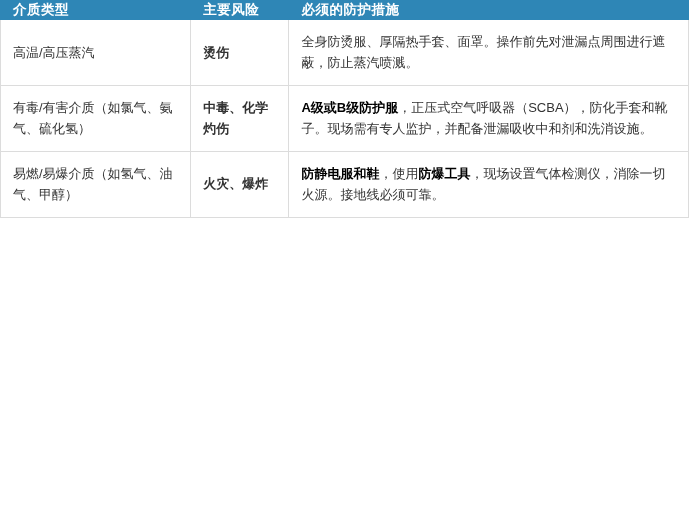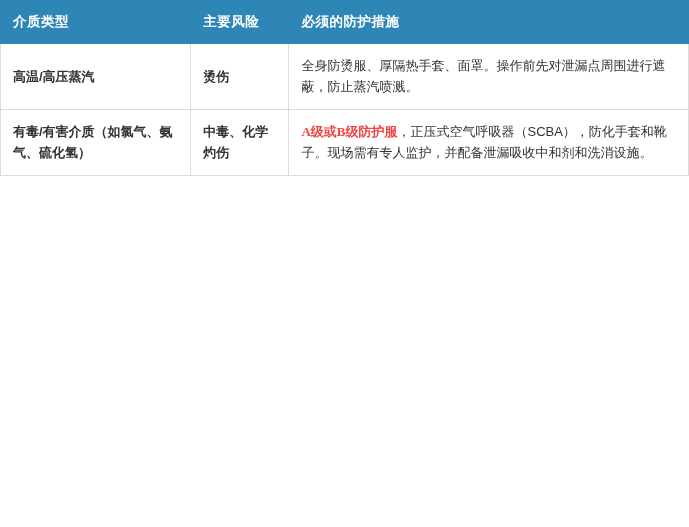--- a/index.html
+++ b/index.html
@@ -18,48 +18,48 @@
     border-collapse: collapse;
     width: 689px;
     table-layout: fixed;
   }
   table.risk-table th {
     background: #2e86b6;
     color: #ffffff;
     font-weight: bold;
     font-size: 13.5px;
     text-align: left;
-    padding: 12px 12px;
+    padding: 0 12px;
     border: 1px solid #2e86b6;
     vertical-align: middle;
     letter-spacing: 0.5px;
   }
   table.risk-table td {
     border: 1px solid #dcdcdc;
     padding: 11px 12px;
     font-size: 13px;
     line-height: 1.65;
     vertical-align: middle;
     color: #333333;
   }
   td.col-type {
-    font-weight: bold;
+    font-weight: normal;
     color: #222222;
   }
   td.col-risk {
     color: #333333;
     font-weight: bold;
   }
   td.col-measure {
     color: #333333;
   }
   .col-1 { width: 190px; }
   .col-2 { width: 98px; }
   .col-3 { width: 399px; }
-  .bold-inline { font-weight: bold; color: #ef4444; font-family: Liberation Serif, serif; }
+  .bold-inline { font-weight: bold; color: #000000; }
 </style>
 </head>
 <body>
 
 <table class="risk-table">
   <colgroup>
     <col class="col-1">
     <col class="col-2">
     <col class="col-3">
   </colgroup>
@@ -74,14 +74,19 @@
       <tr>
         <td class="col-type">高温/高压蒸汽</td>
         <td class="col-risk">烫伤</td>
         <td class="col-measure"><span>全身防烫服、厚隔热手套、面罩。操作前先对泄漏点周围进行遮蔽，防止蒸汽喷溅。</span></td>
       </tr>
       <tr>
         <td class="col-type">有毒/有害介质（如氯气、氨气、硫化氢）</td>
         <td class="col-risk">中毒、化学灼伤</td>
         <td class="col-measure"><span class="bold-inline">A级或B级防护服</span><span>，正压式空气呼吸器（SCBA），防化手套和靴子。现场需有专人监护，并配备泄漏吸收中和剂和洗消设施。</span></td>
       </tr>
+      <tr>
+        <td class="col-type">易燃/易爆介质（如氢气、油气、甲醇）</td>
+        <td class="col-risk">火灾、爆炸</td>
+        <td class="col-measure"><span class="bold-inline">防静电服和鞋</span><span>，使用</span><span class="bold-inline">防爆工具</span><span>，现场设置气体检测仪，消除一切火源。接地线必须可靠。</span></td>
+      </tr>
     </tbody>
 </table>
 
 </body></html>

